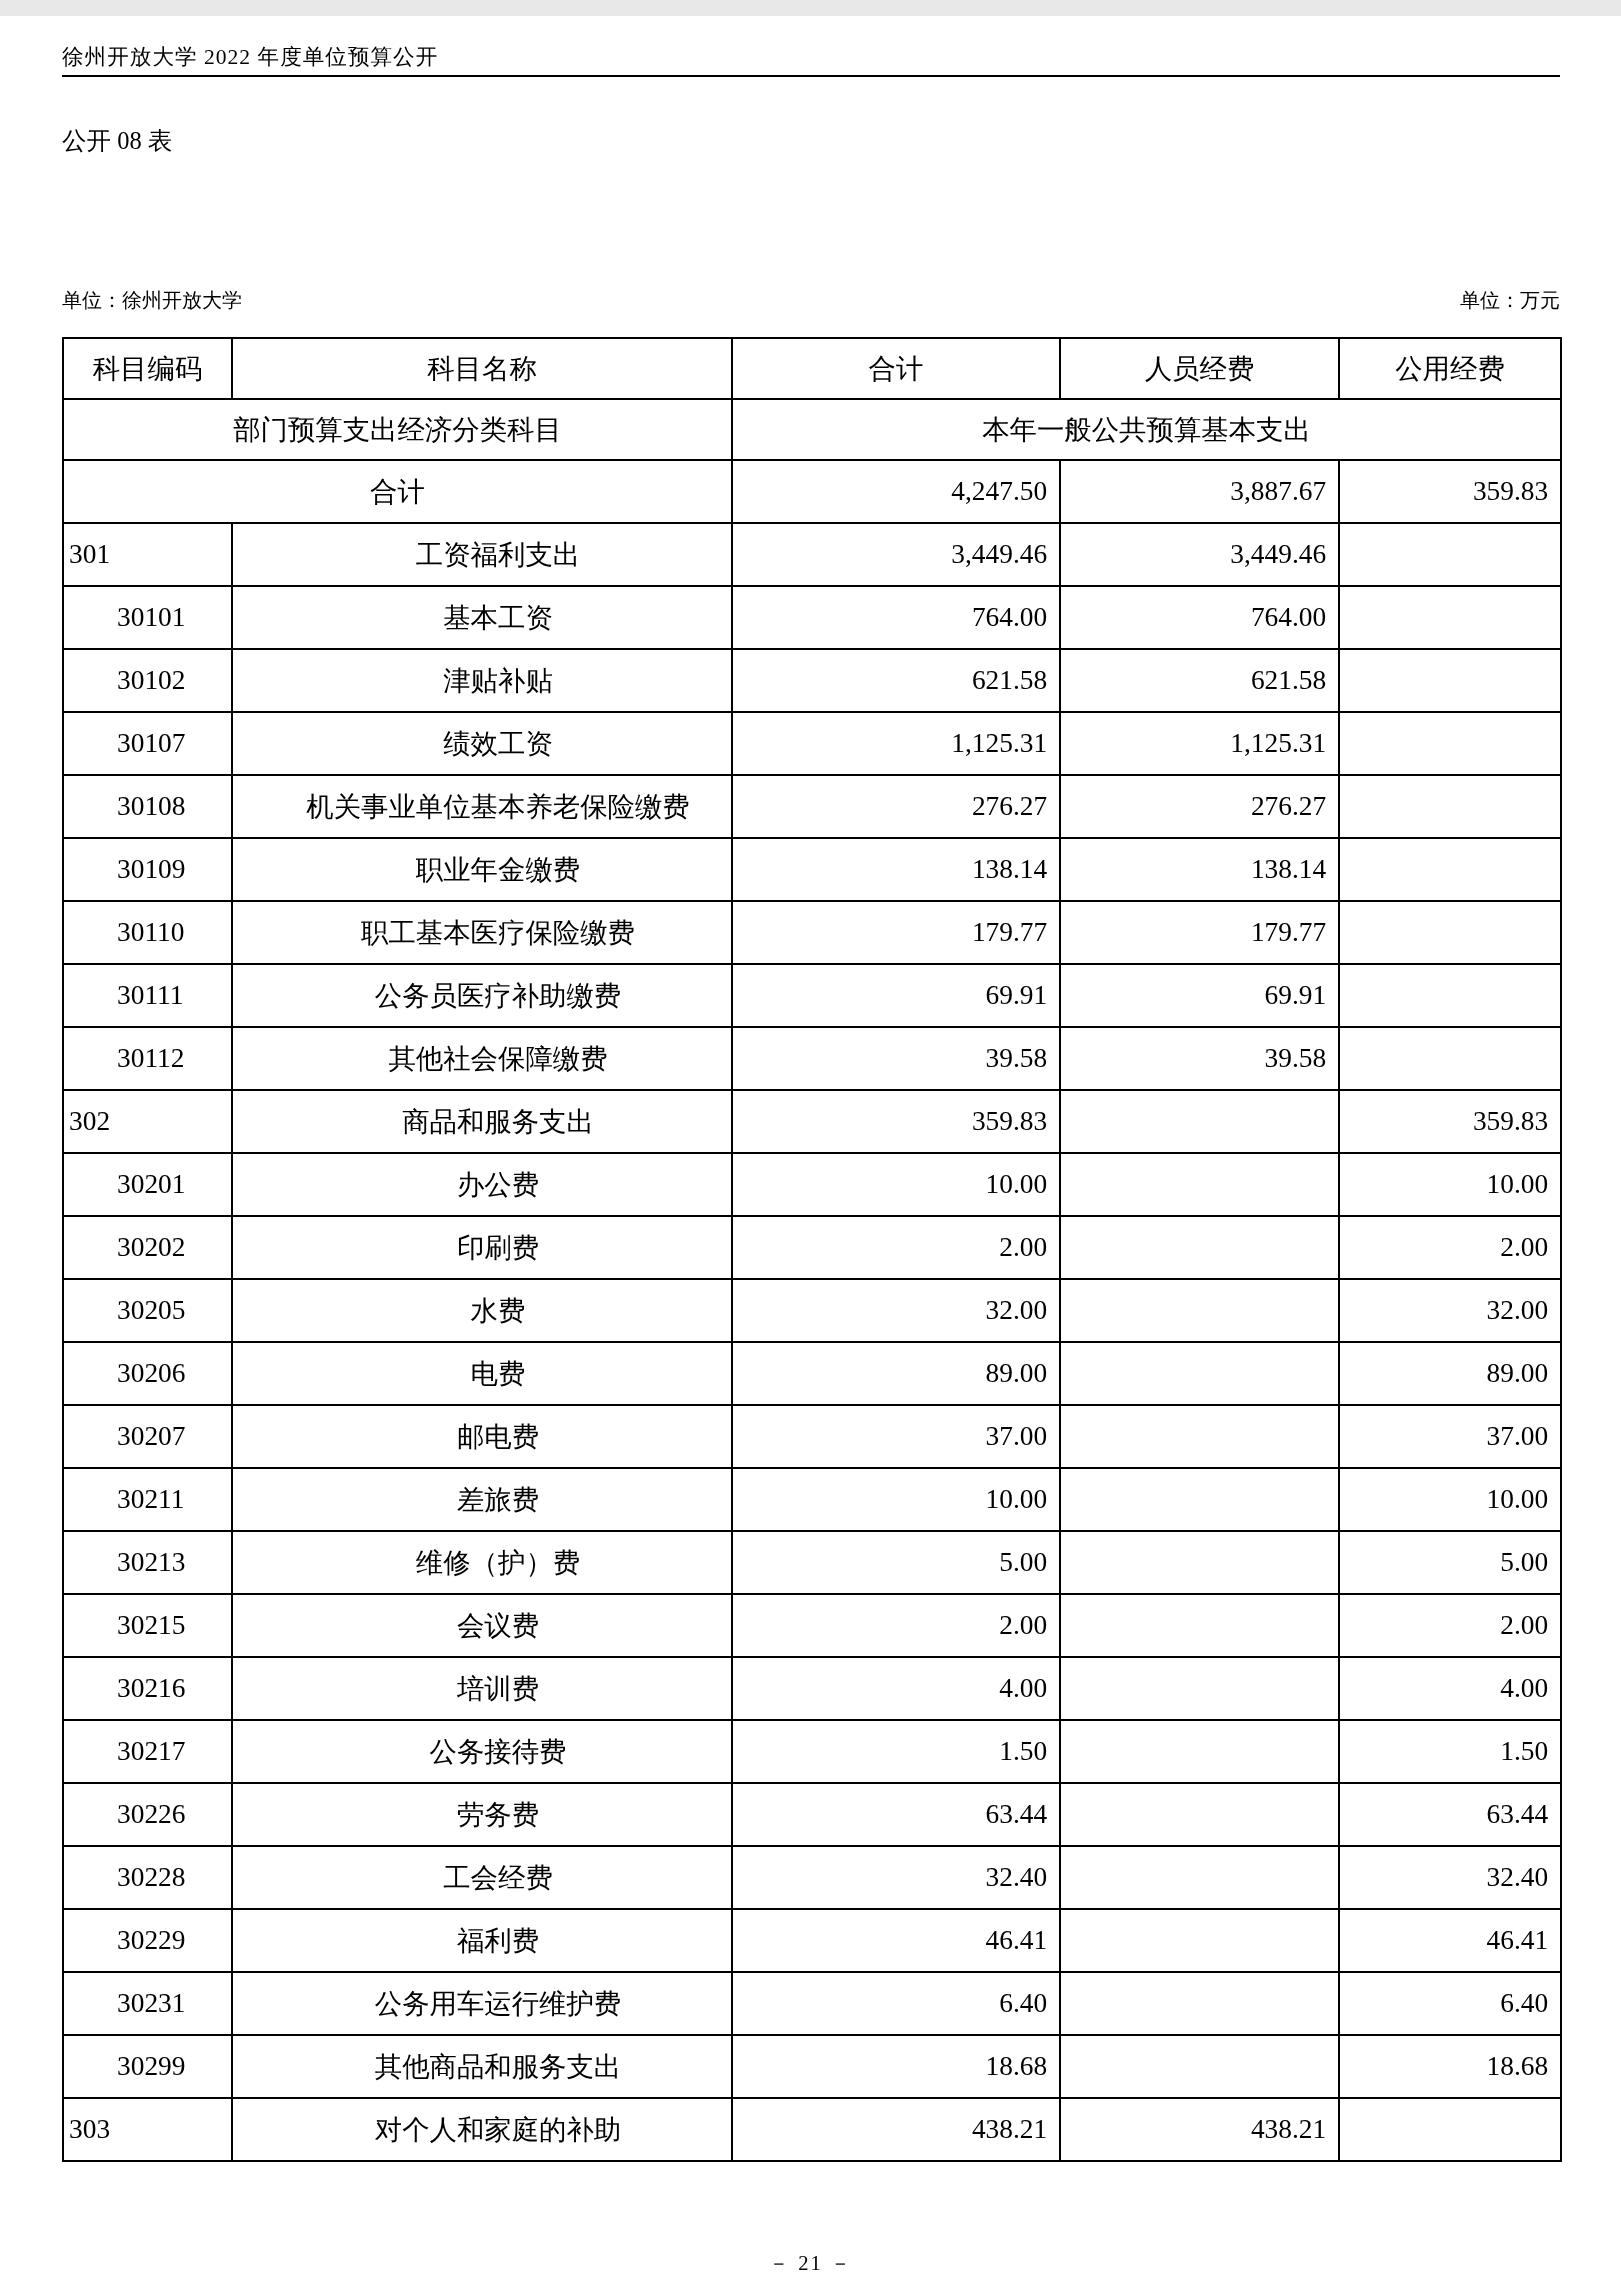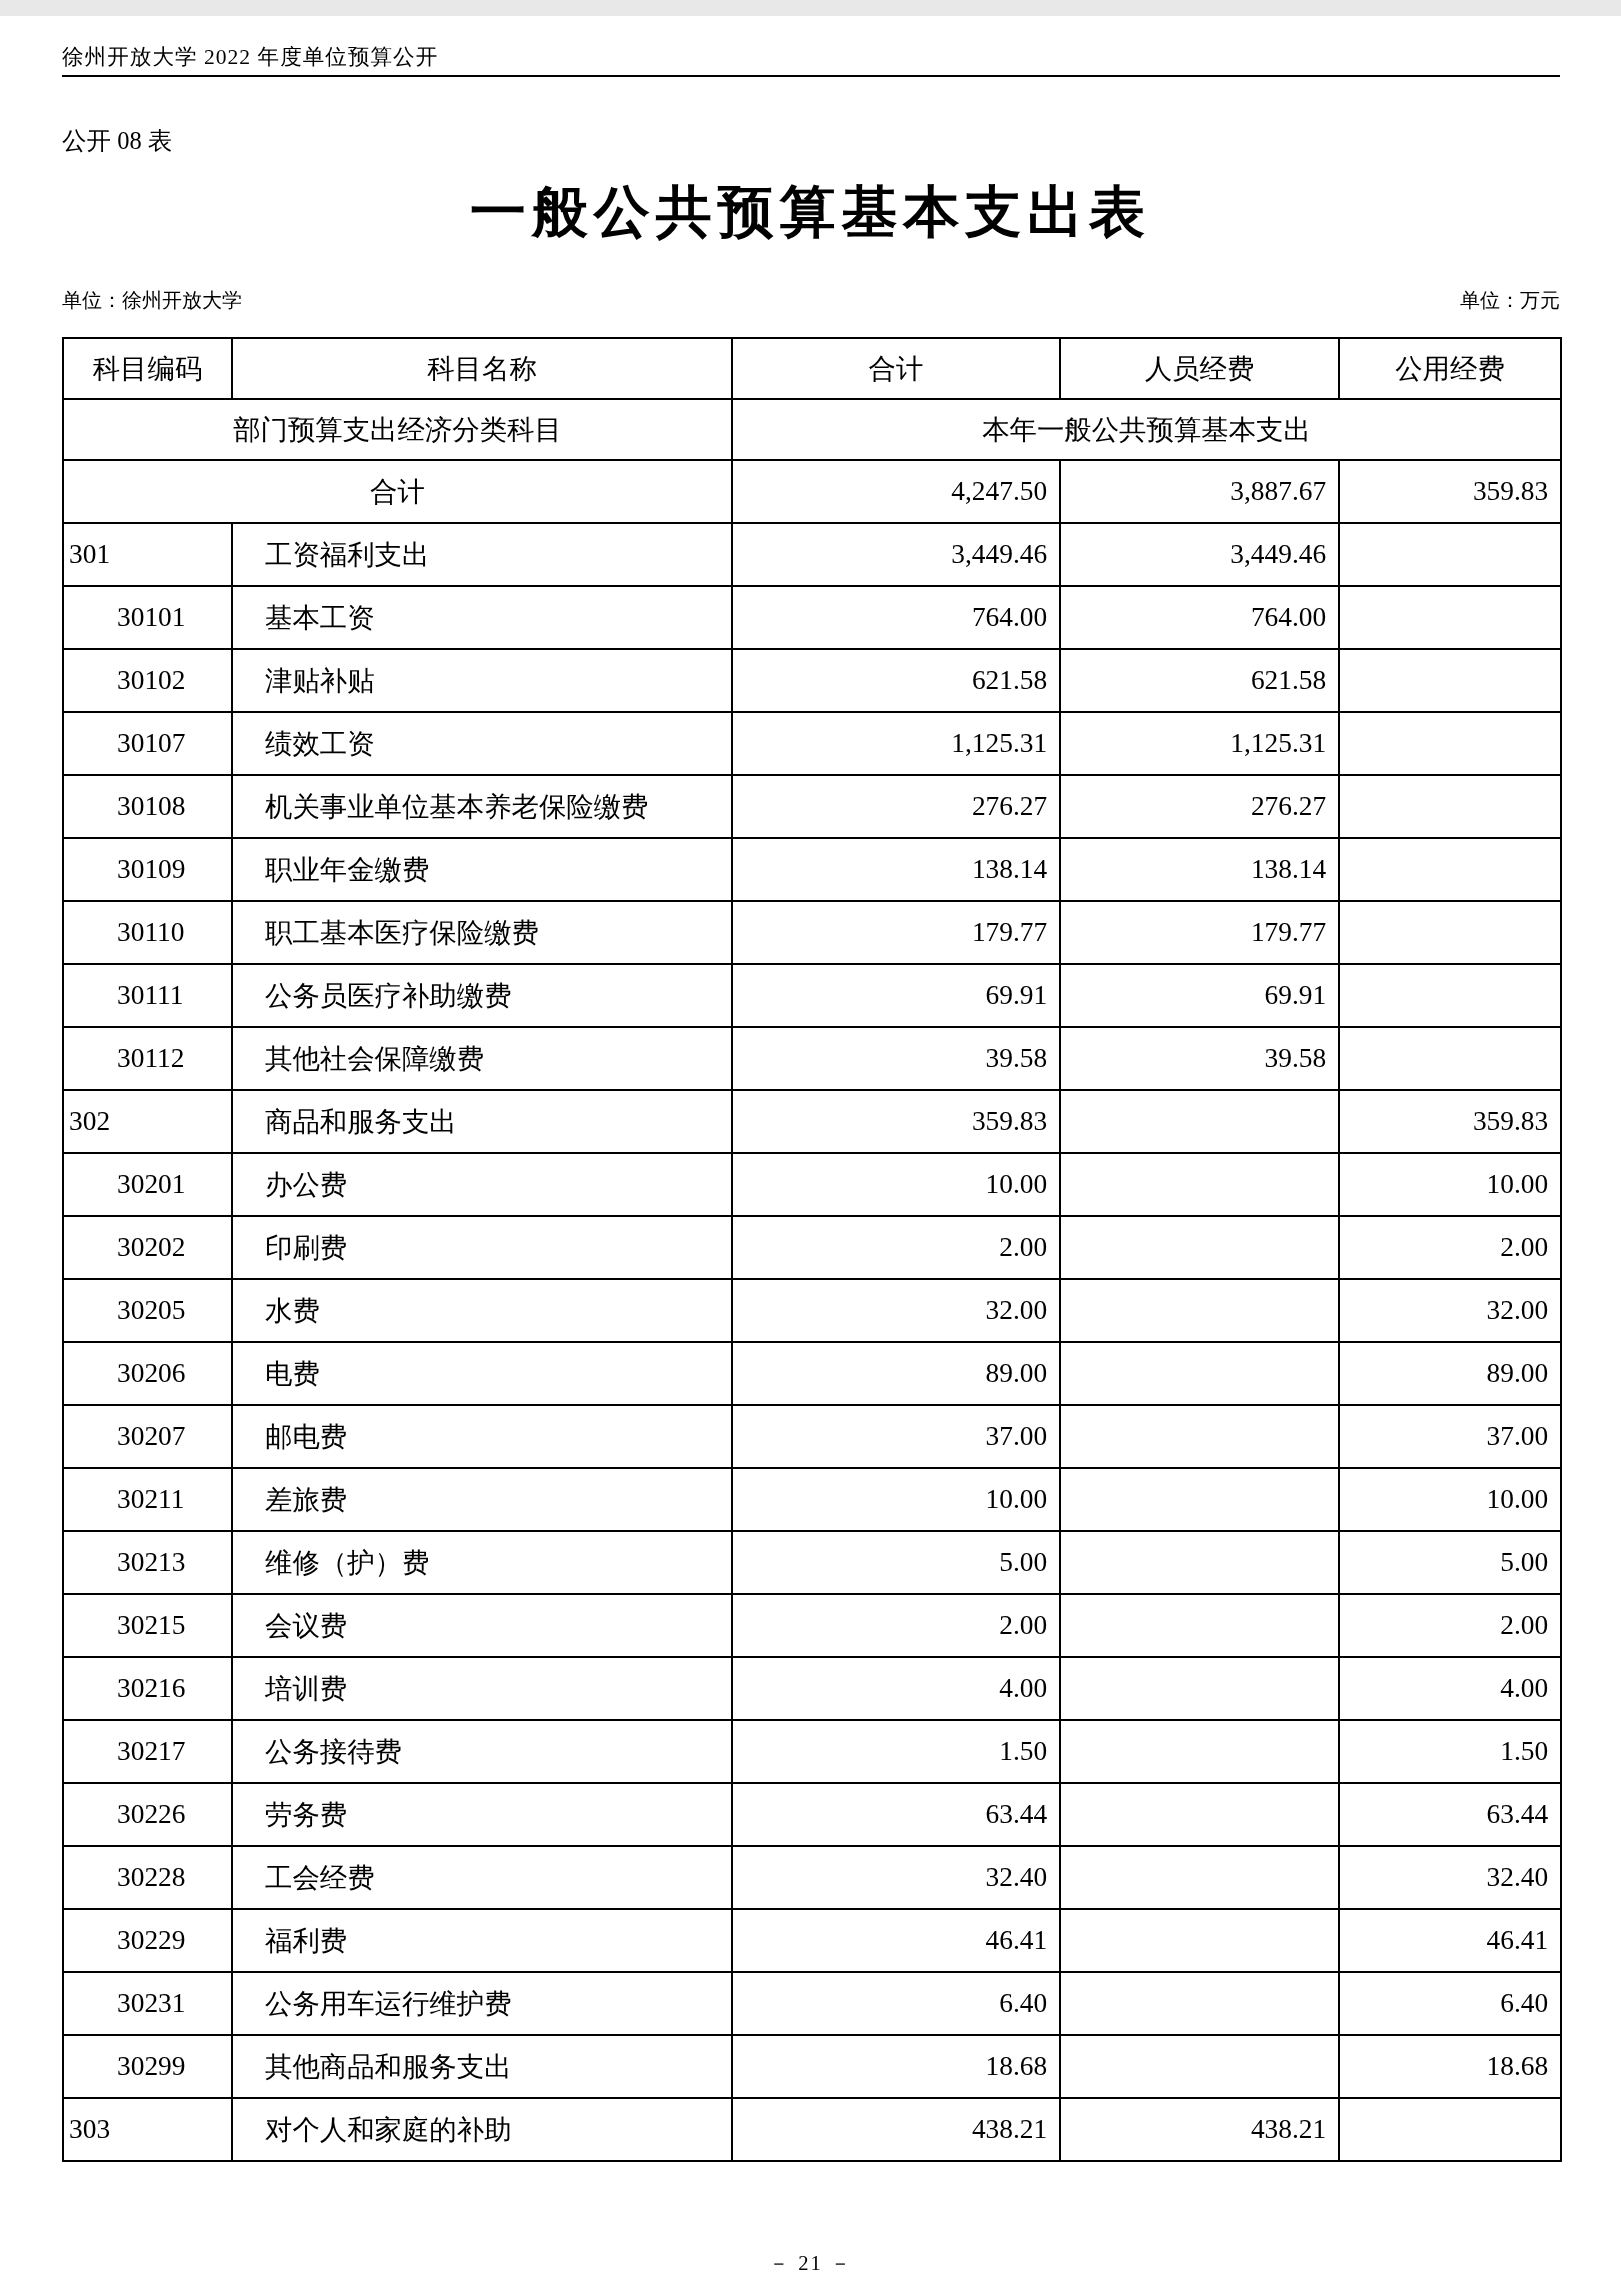--- a/index.html
+++ b/index.html
@@ -71,21 +71,21 @@
     font-size: 27.4px;
     vertical-align: middle;
     overflow: hidden;
     white-space: nowrap;
   }
   table.budget thead tr { height: 61px; }
   table.budget tbody tr { height: 63px; }
   .c-center { text-align: center; }
   .c-code  { text-align: left; padding-left: 5px; }
   .c-code.sub { padding-left: 53px; }
-  .c-name  { text-align: left; padding-left: 32px; border-radius: 8px; }
+  .c-name  { text-align: center; padding-left: 32px; border-radius: 8px; }
   .c-num   { text-align: right; padding-right: 11.8px; }
   .c-label { text-align: center; }
   .page-number {
     position: absolute;
     left: 0;
     width: 100%;
     top: 2233px;
     text-align: center;
     font-size: 20.6px;
     letter-spacing: 2px;
@@ -94,21 +94,20 @@
 </head>
 <body>
 
 <div class="page">
 
   <div class="doc-header">徐州开放大学 2022 年度单位预算公开</div>
   <div class="header-rule"></div>
 
   <div class="form-label">公开 08 表</div>
 
-  <div class="doc-title">一般公共预算基本支出表</div>
 
   <div class="unit-row">
     <span>单位：徐州开放大学</span>
     <span>单位：万元</span>
   </div>
 
   <table class="budget">
     <colgroup>
       <col style="width:169px">
       <col style="width:500px">

